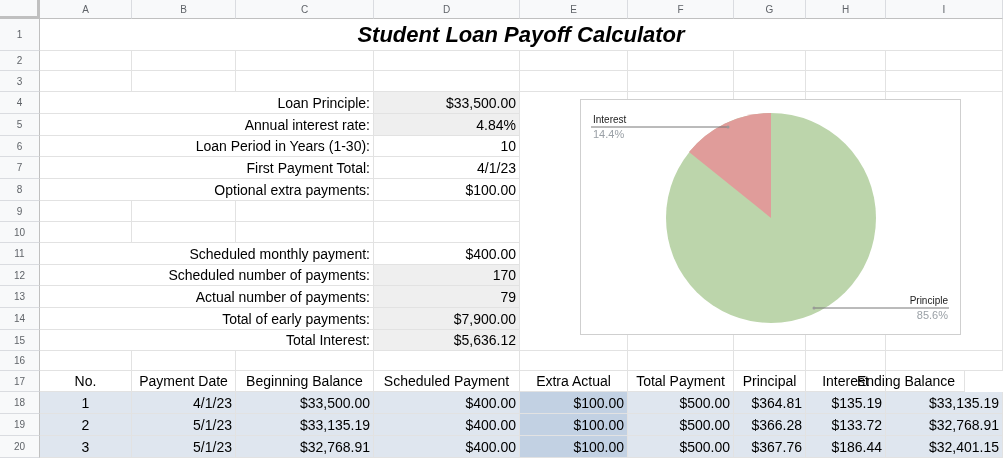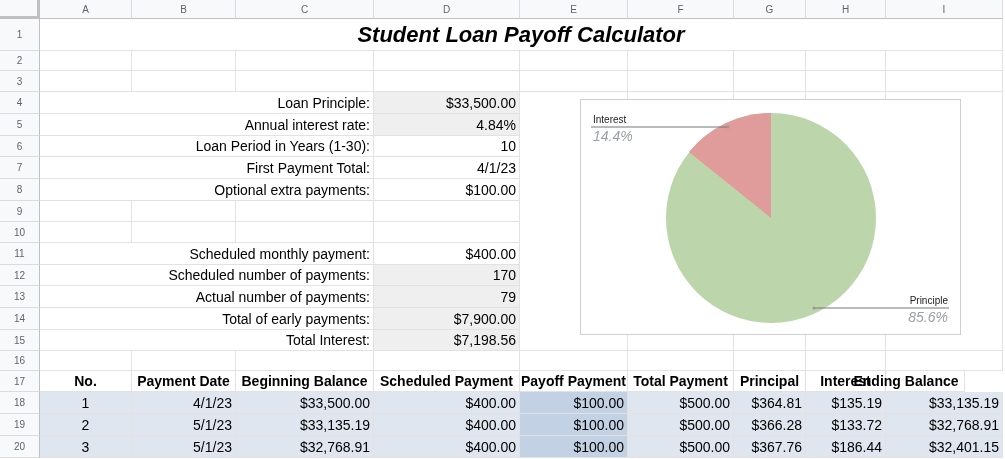--- a/index.html
+++ b/index.html
@@ -7,27 +7,27 @@
   .grid { position:absolute; left:0; top:0; }
   .colhdr { position:absolute; top:0; height:19px; border-right:1px solid #dadce0; border-bottom:1px solid #c0c0c0; background:#f8f9fa; font-size:10px; color:#5f6368; text-align:center; line-height:19px; box-sizing:border-box; }
   .corner { position:absolute; left:0; top:0; width:40px; height:19px; background:#f8f9fa; border-right:3px solid #c0c0c0; border-bottom:3px solid #c0c0c0; box-sizing:border-box; }
   .rowhdr { position:absolute; left:0; width:40px; background:#f8f9fa; border-bottom:1px solid #dadce0; border-right:1px solid #c0c0c0; font-size:10px; color:#5f6368; text-align:center; box-sizing:border-box; display:flex; align-items:center; justify-content:center; }
   .cell { position:absolute; box-sizing:border-box; border-right:1px solid #e2e2e2; border-bottom:1px solid #e2e2e2; font-size:14px; white-space:nowrap; overflow:hidden; display:flex; align-items:center; padding:0 3px; }
   .right { justify-content:flex-end; }
   .center { justify-content:center; }
   .gray { background:#efefef; }
   .blue { background:#dfe6ef; }
   .blue2 { background:#c2d1e3; }
-  .bold { font-weight:bold; }
+  .bold { font-weight:normal; }
   .title { position:absolute; left:40px; top:19px; width:963px; height:32px; display:flex; align-items:center; justify-content:center; font-size:22px; font-weight:bold; font-style:italic; border-bottom:1px solid #e2e2e2; border-right:1px solid #e2e2e2; box-sizing:border-box; }
   .label-span { position:absolute; box-sizing:border-box; font-size:14px; display:flex; align-items:center; justify-content:flex-end; padding-right:3px; border-bottom:1px solid #e2e2e2; border-right:1px solid #e2e2e2; white-space:nowrap; background:#fff; }
   .chart { position:absolute; left:580px; top:99px; width:381px; height:236px; background:#fff; border:1px solid #cfcfcf; box-sizing:border-box; }
   .chart svg { position:absolute; left:0; top:0; }
   .chart-label { position:absolute; font-size:10px; color:#222; }
-  .chart-pct { position:absolute; font-size:14px; color:#9aa0a6;font-style:italic; }
+  .chart-pct { position:absolute; font-size:11px; color:#9aa0a6; }
 </style>
 </head>
 <body>
 
 <div class="grid">
   <div class="corner"></div>
 
   <div class="colhdr" style="left:40px;width:92px">A</div>
   <div class="colhdr" style="left:132px;width:104px">B</div>
   <div class="colhdr" style="left:236px;width:138px">C</div>
@@ -124,21 +124,21 @@
   <div>
     <div class="label-span" style="left:40px;top:243px;width:334px;height:22px">Scheduled monthly payment:</div>
     <div class="cell right" style="left:374px;top:243px;width:146px;height:22px">$400.00</div>
     <div class="label-span" style="left:40px;top:265px;width:334px;height:21px">Scheduled number of payments:</div>
     <div class="cell right gray" style="left:374px;top:265px;width:146px;height:21px">170</div>
     <div class="label-span" style="left:40px;top:286px;width:334px;height:22px">Actual number of payments:</div>
     <div class="cell right gray" style="left:374px;top:286px;width:146px;height:22px">79</div>
     <div class="label-span" style="left:40px;top:308px;width:334px;height:22px">Total of early payments:</div>
     <div class="cell right gray" style="left:374px;top:308px;width:146px;height:22px">$7,900.00</div>
     <div class="label-span" style="left:40px;top:330px;width:334px;height:21px">Total Interest:</div>
-    <div class="cell right gray" style="left:374px;top:330px;width:146px;height:21px">$7,198.56</div>
+    <div class="cell right gray" style="left:374px;top:330px;width:146px;height:21px">$5,636.12</div>
   </div>
 
   <div class="chart">
     <svg width="381" height="236" viewBox="0 0 381 236">
 
       <circle cx="190" cy="118" r="105" fill="#bcd5ab"></circle>
       <path d="M190,118 L190,13 A105,105 0 0,0 108,52 Z" fill="#e09c9a"></path>
       <line x1="10" y1="27" x2="147" y2="27" stroke="#777" stroke-width="1"></line>
       <circle cx="147" cy="27" r="1.5" fill="#999"></circle>
       <line x1="233" y1="208" x2="368" y2="208" stroke="#777" stroke-width="1"></line>
@@ -148,21 +148,21 @@
     <div class="chart-pct" style="left:12px;top:28px">14.4%</div>
     <div class="chart-label" style="right:12px;top:195px">Principle</div>
     <div class="chart-pct" style="right:12px;top:209px">85.6%</div>
   </div>
 
   <div>
     <div class="cell center bold" style="left:40px;top:371px;width:92px;height:21px">No.</div>
     <div class="cell center bold" style="left:132px;top:371px;width:104px;height:21px">Payment Date</div>
     <div class="cell center bold" style="left:236px;top:371px;width:138px;height:21px">Beginning Balance</div>
     <div class="cell center bold" style="left:374px;top:371px;width:146px;height:21px">Scheduled Payment</div>
-    <div class="cell center bold" style="left:520px;top:371px;width:108px;height:21px">Payoff Payment</div>
+    <div class="cell center bold" style="left:520px;top:371px;width:108px;height:21px">Extra Actual</div>
     <div class="cell center bold" style="left:628px;top:371px;width:106px;height:21px">Total Payment</div>
     <div class="cell center bold" style="left:734px;top:371px;width:72px;height:21px">Principal</div>
     <div class="cell center bold" style="left:806px;top:371px;width:80px;height:21px">Interest</div>
     <div class="cell center bold" style="left:848px;top:371px;width:117px;height:21px">Ending Balance</div>
 
     <div class="cell center blue" style="left:40px;top:392px;width:92px;height:22px">1</div>
     <div class="cell right blue" style="left:132px;top:392px;width:104px;height:22px">4/1/23</div>
     <div class="cell right blue" style="left:236px;top:392px;width:138px;height:22px">$33,500.00</div>
     <div class="cell right blue" style="left:374px;top:392px;width:146px;height:22px">$400.00</div>
     <div class="cell right blue2" style="left:520px;top:392px;width:108px;height:22px">$100.00</div>

